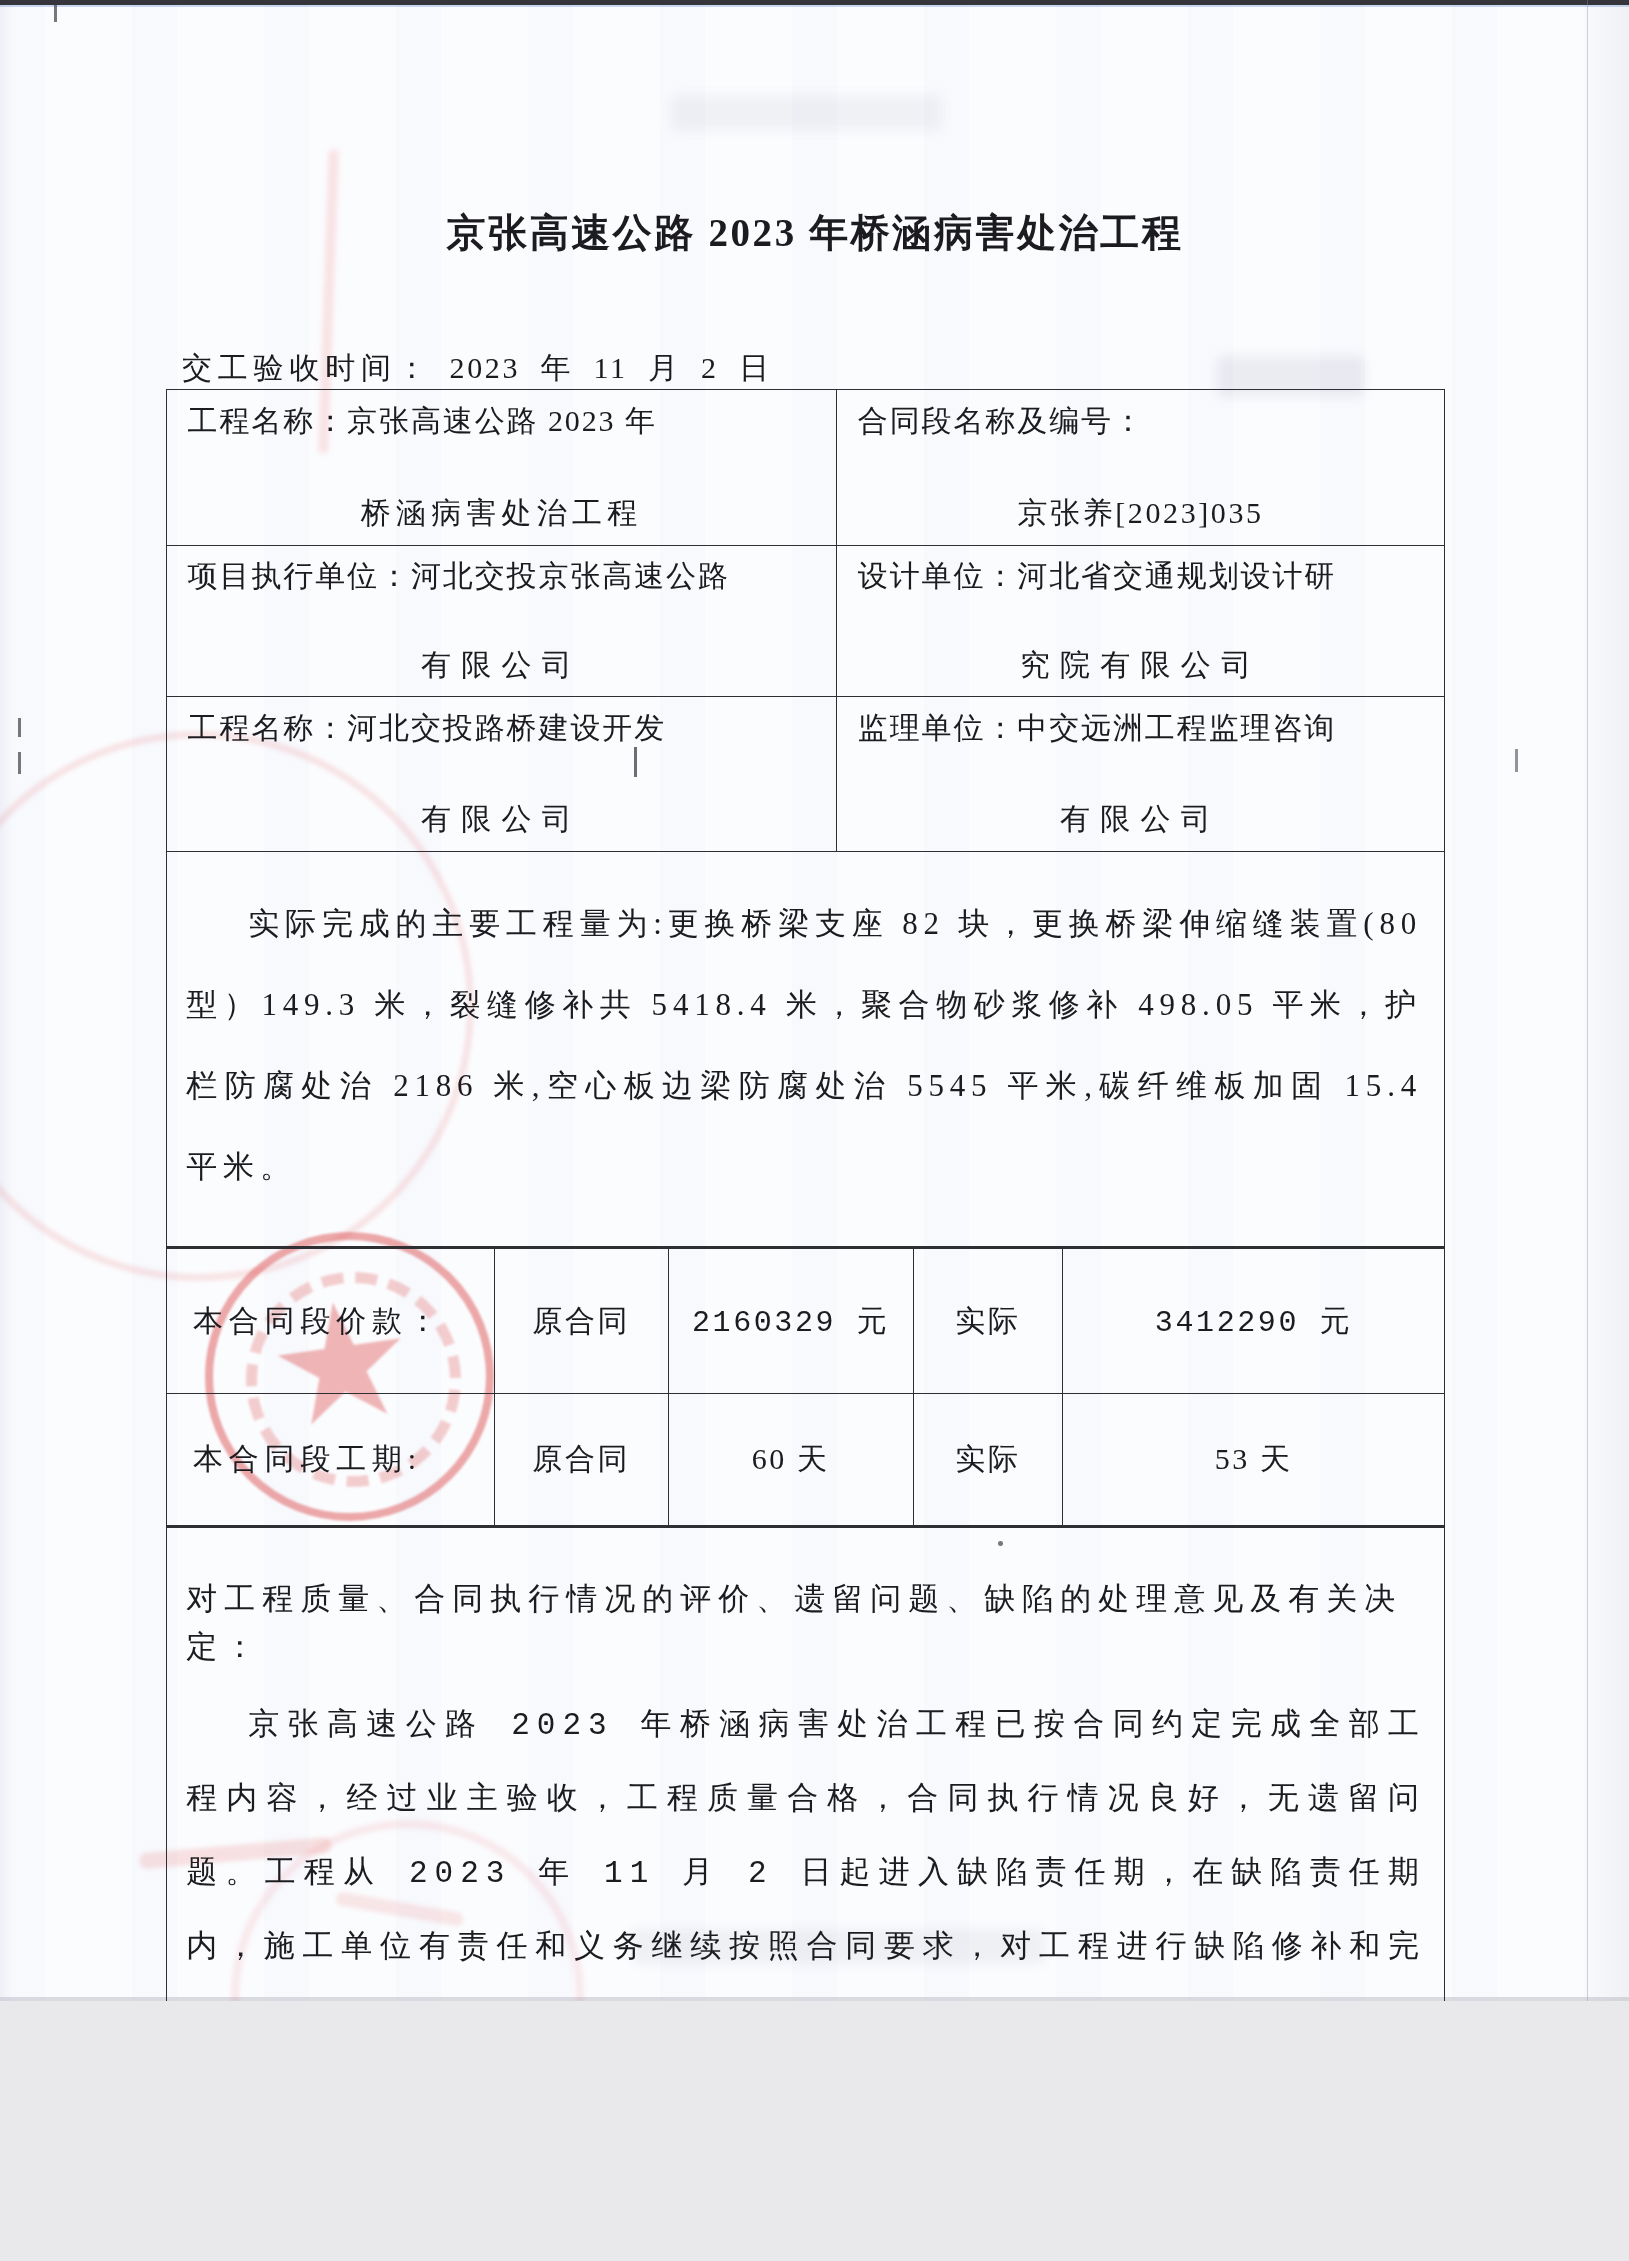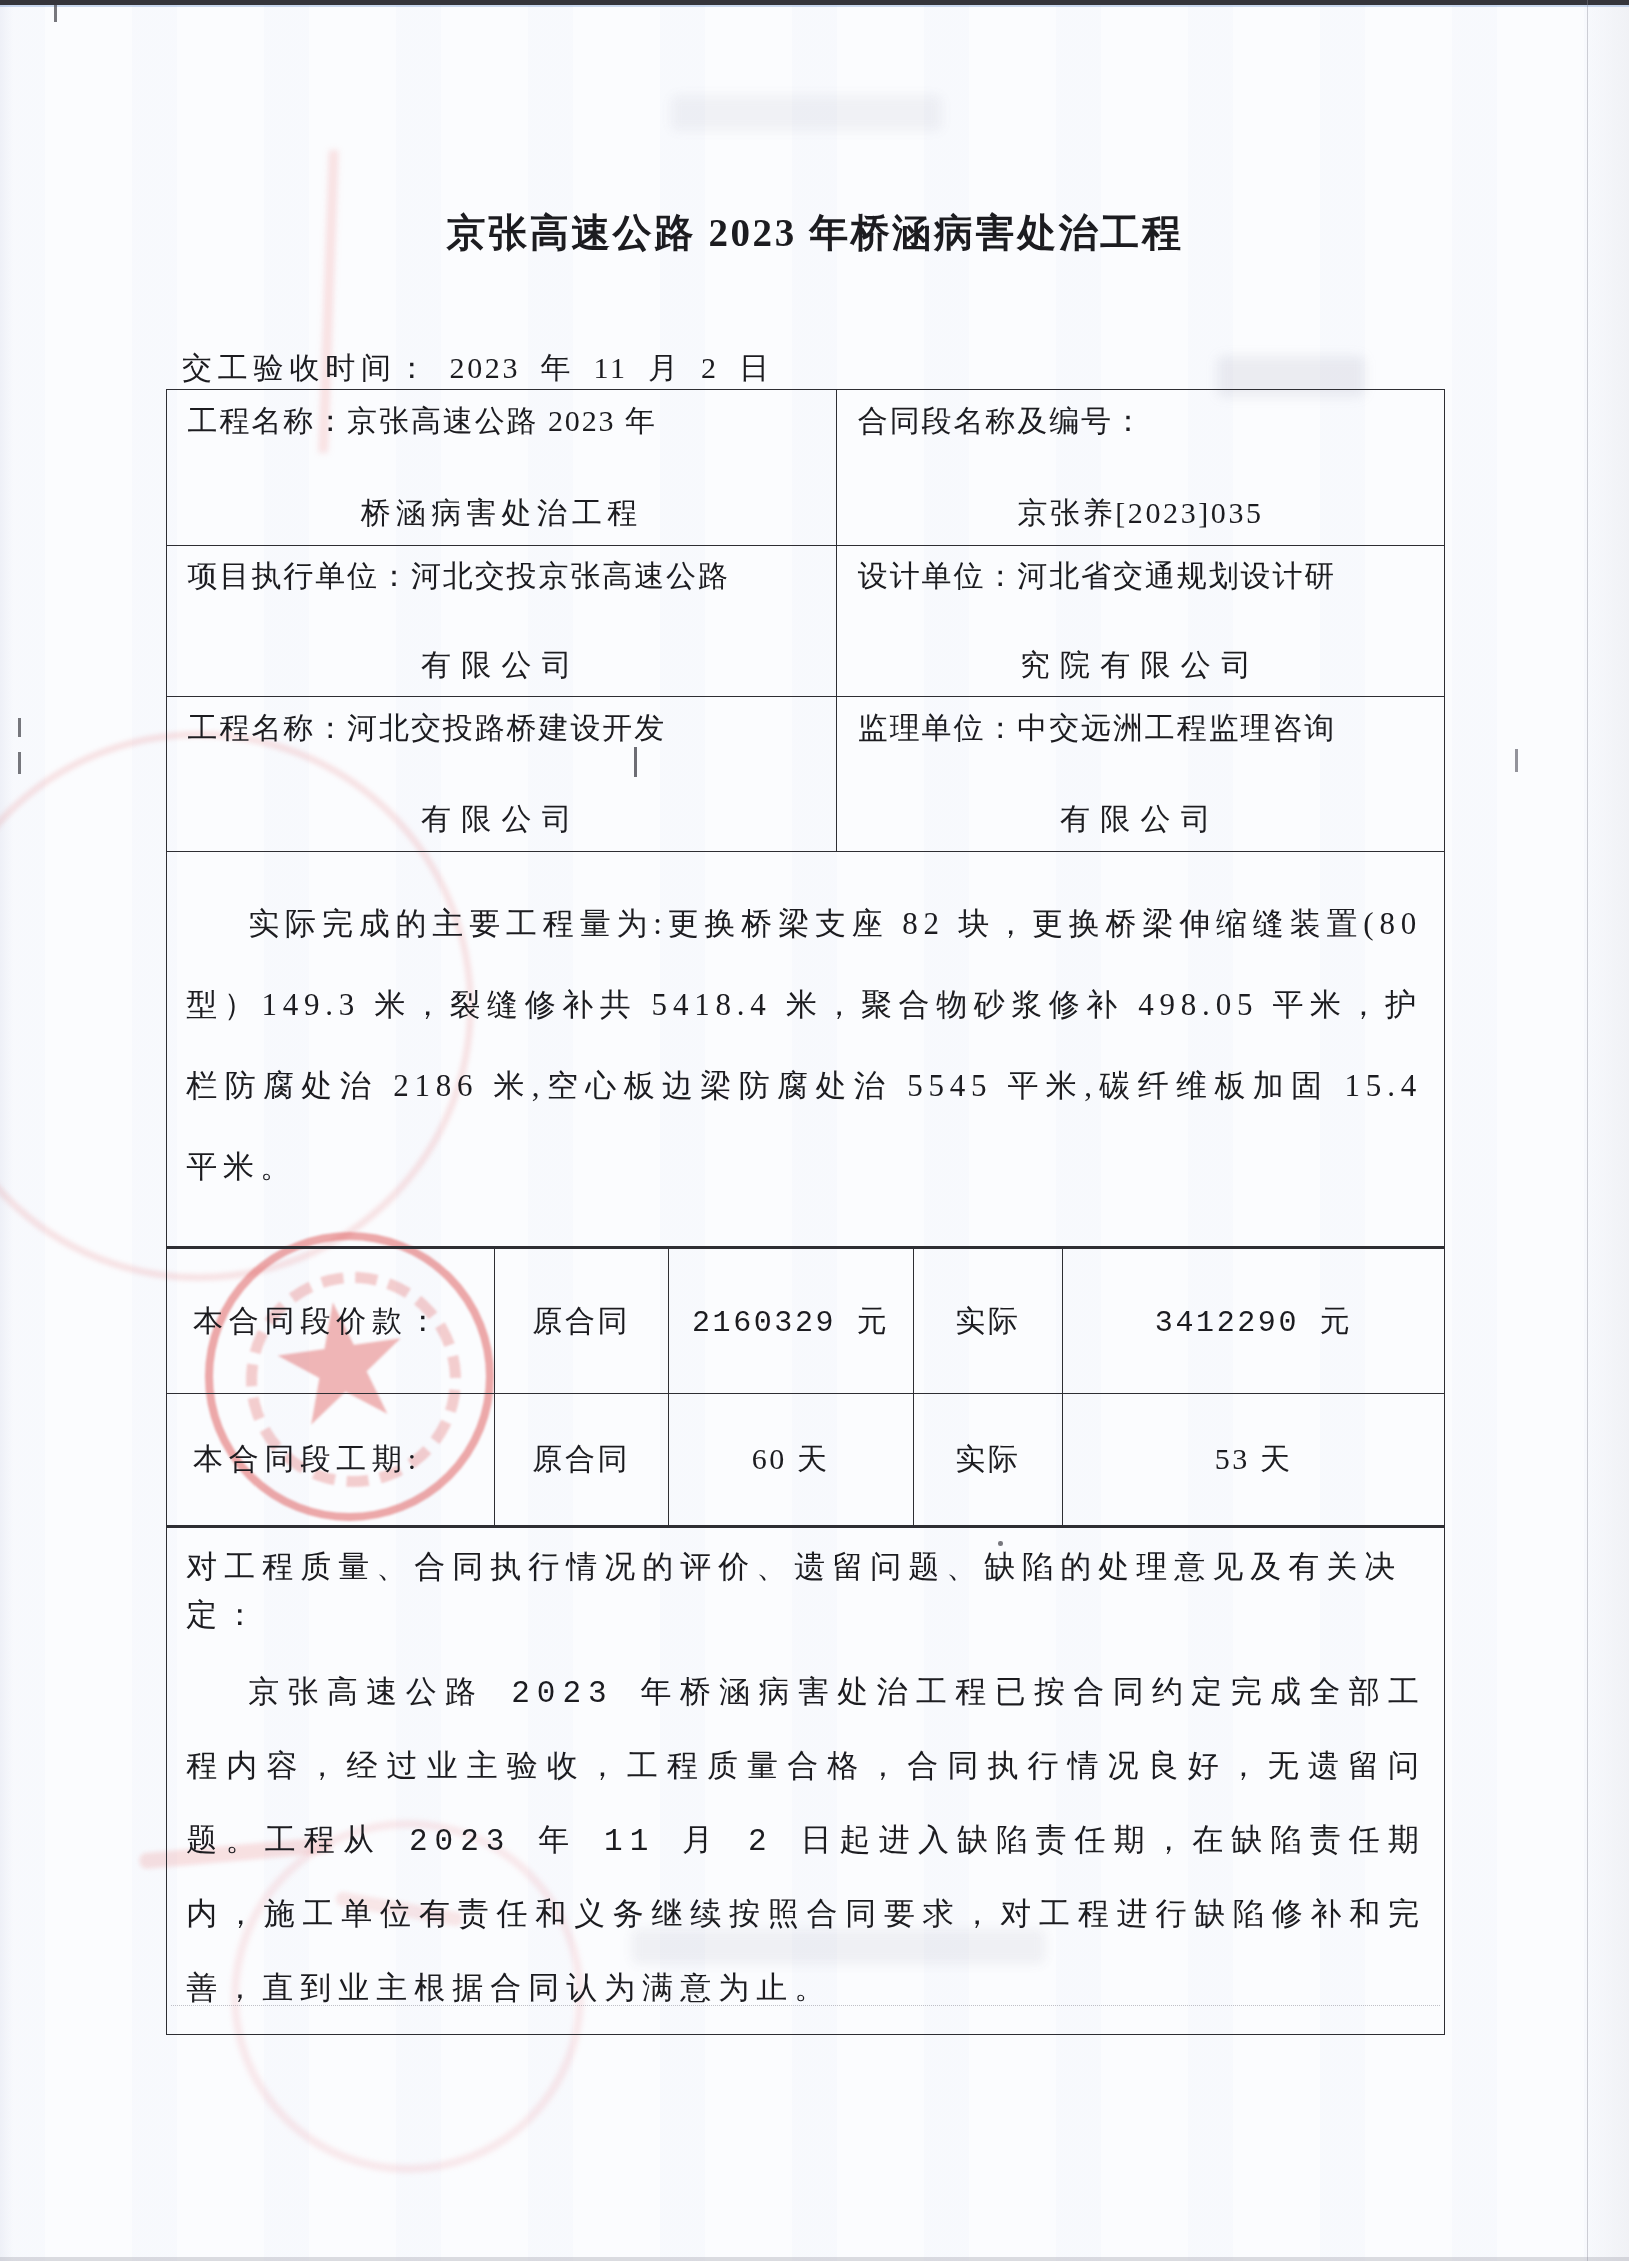--- a/index.html
+++ b/index.html
@@ -3,21 +3,21 @@
 <meta charset="utf-8">
 <style>
   html,body{margin:0;padding:0;}
   body{
     width:1630px;height:2261px;
     font-family:"Liberation Serif","DejaVu Serif",serif;
     color:#1c1c20;
     background:#e9e9ec;
   }
   .page{
-    position:relative;width:1630px;height:2261px;overflow:hidden;
+    position:relative;width:1630px;height:2001px;overflow:hidden;
     background:
       linear-gradient(90deg,#eef0f7 0px,rgba(238,240,247,0) 13px),
       linear-gradient(270deg,#f0f1f5 0px,rgba(240,241,245,0) 45px),
       repeating-linear-gradient(90deg,rgba(205,215,240,0.08) 0px,rgba(205,215,240,0.08) 45px,rgba(255,255,255,0) 45px,rgba(255,255,255,0) 132px),
       #fbfcfe;
   }
   
   .scan-top-edge{position:absolute;left:0;top:0;width:100%;height:5.2px;background:#35353b;}
   .scan-top-blue{position:absolute;left:0;top:5.2px;width:100%;height:1.9px;background:rgba(110,150,210,0.35);}
   .scan-bottom-edge{position:absolute;left:0;bottom:0;width:100%;height:4.5px;background:rgba(165,165,175,0.38);}
@@ -56,21 +56,21 @@
   .lineA{text-align:left;padding-left:20.6px;font-size:30px;letter-spacing:1.9px;white-space:nowrap;}
   .lineB{text-align:center;font-size:30px;letter-spacing:10.3px;}
   .lineB.tight{letter-spacing:2.6px;}
   .lineB.mid{letter-spacing:5.2px;}
   .block-cell{flex:1;padding:17px 22px 0 19.3px;}
   .qty-heading{font-size:30px;letter-spacing:3.2px;}
   .qty-body{margin-top:14px;font-size:31px;letter-spacing:5.8px;line-height:81px;text-indent:2em;text-align:justify;}
   .c-label{flex:0 0 25.6%;display:flex;align-items:center;justify-content:flex-start;padding-left:26px;font-size:30px;letter-spacing:5.8px;box-sizing:border-box;white-space:nowrap;}
   .c-orig{flex:0 0 13.6%;} .c-val1{flex:0 0 19.2%;} .c-act{flex:0 0 11.7%;} .c-val2{flex:1;}
   .c-center{display:flex;align-items:center;justify-content:center;font-size:30px;letter-spacing:2.6px;}
-  .eval-cell{flex:1;padding:17px 18px 0 19.3px;}
+  .eval-cell{flex:1;padding:17px 18px 0 19.3px;margin-top:32px;}
   .eval-heading{font-size:31px;letter-spacing:7px;line-height:48px;}
   .eval-body{margin-top:15.5px;font-size:31px;letter-spacing:7px;line-height:74px;text-indent:2em;text-align:justify;}
   .faint-rule{position:absolute;left:3.9px;right:3.9px;bottom:28px;border-top:0.6px dotted rgba(120,120,134,0.45);}
 </style>
 </head>
 <body>
 
 <div class="page">
 
   <div class="scan-top-edge"></div>

